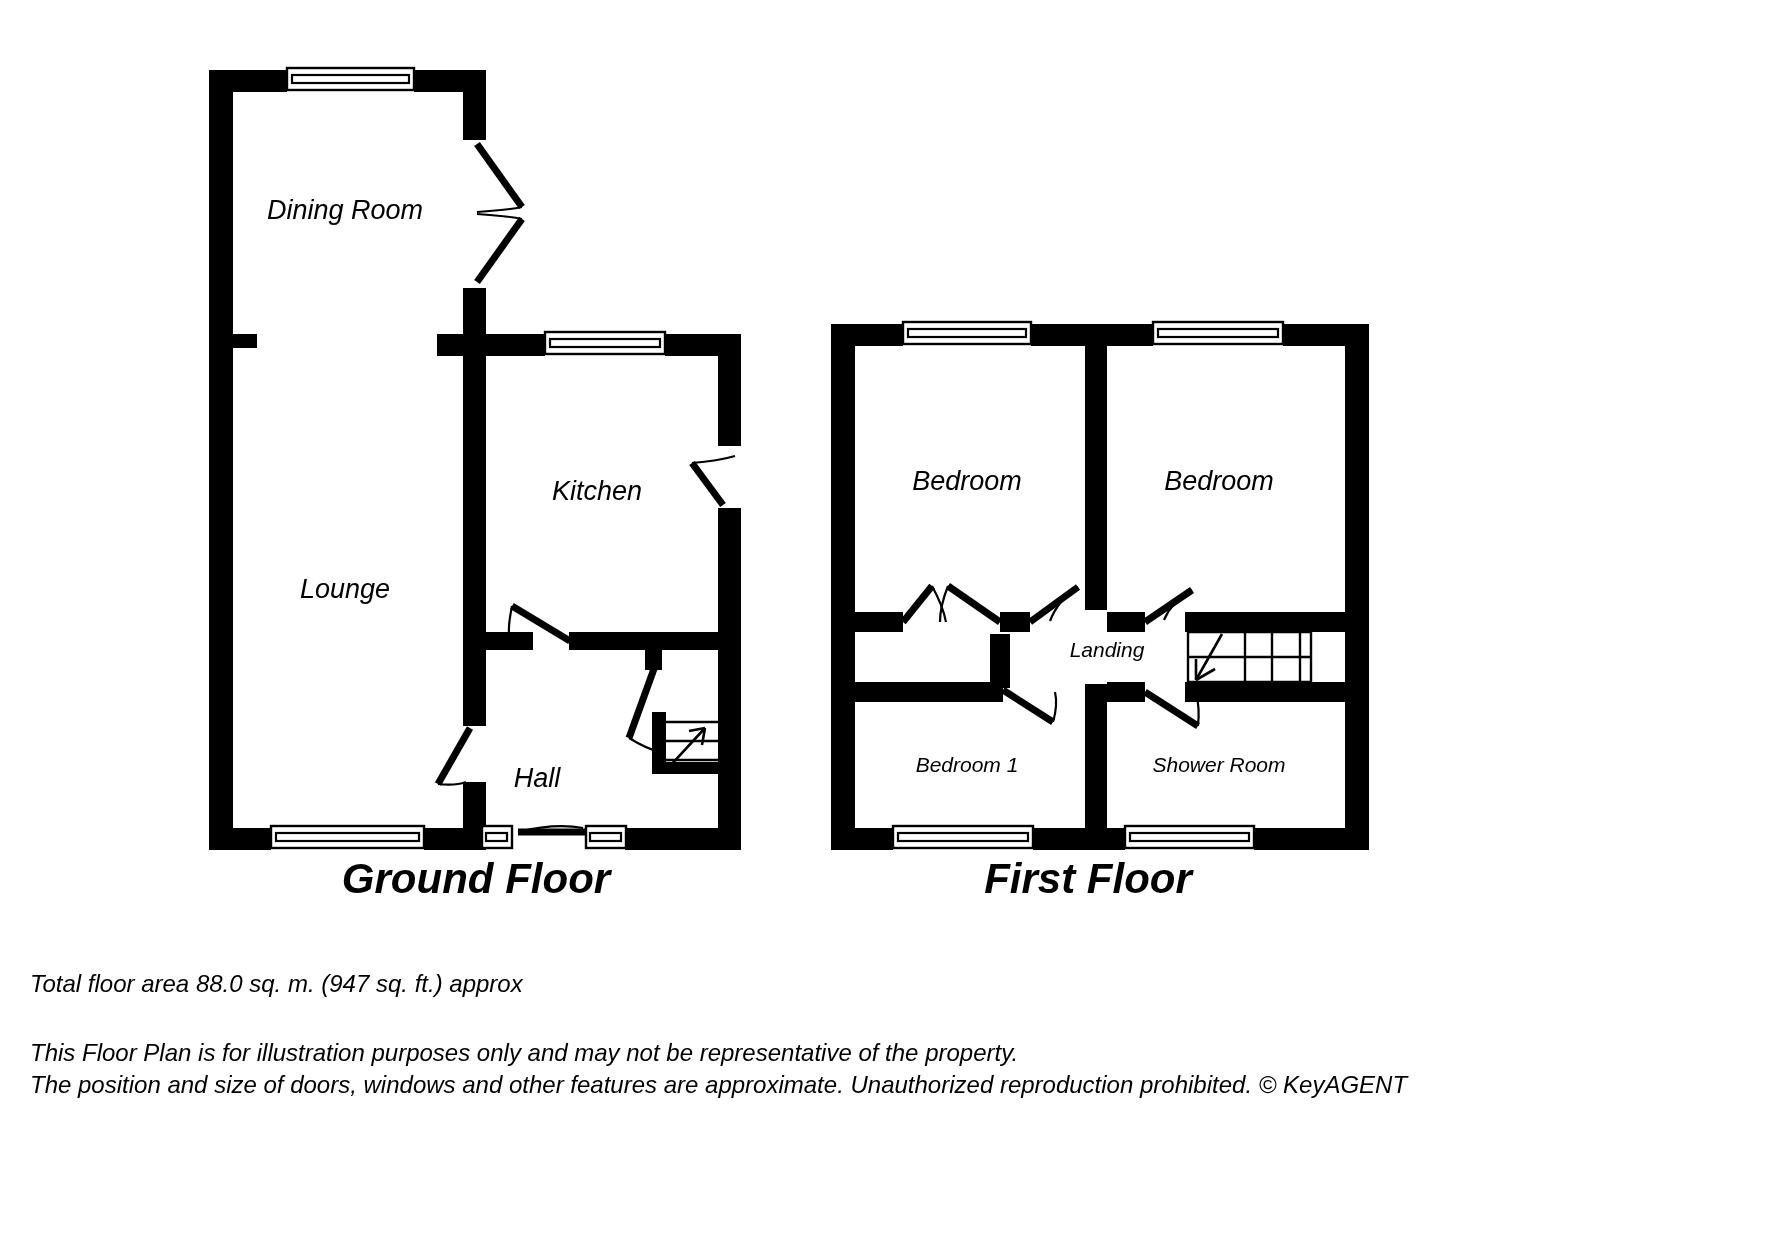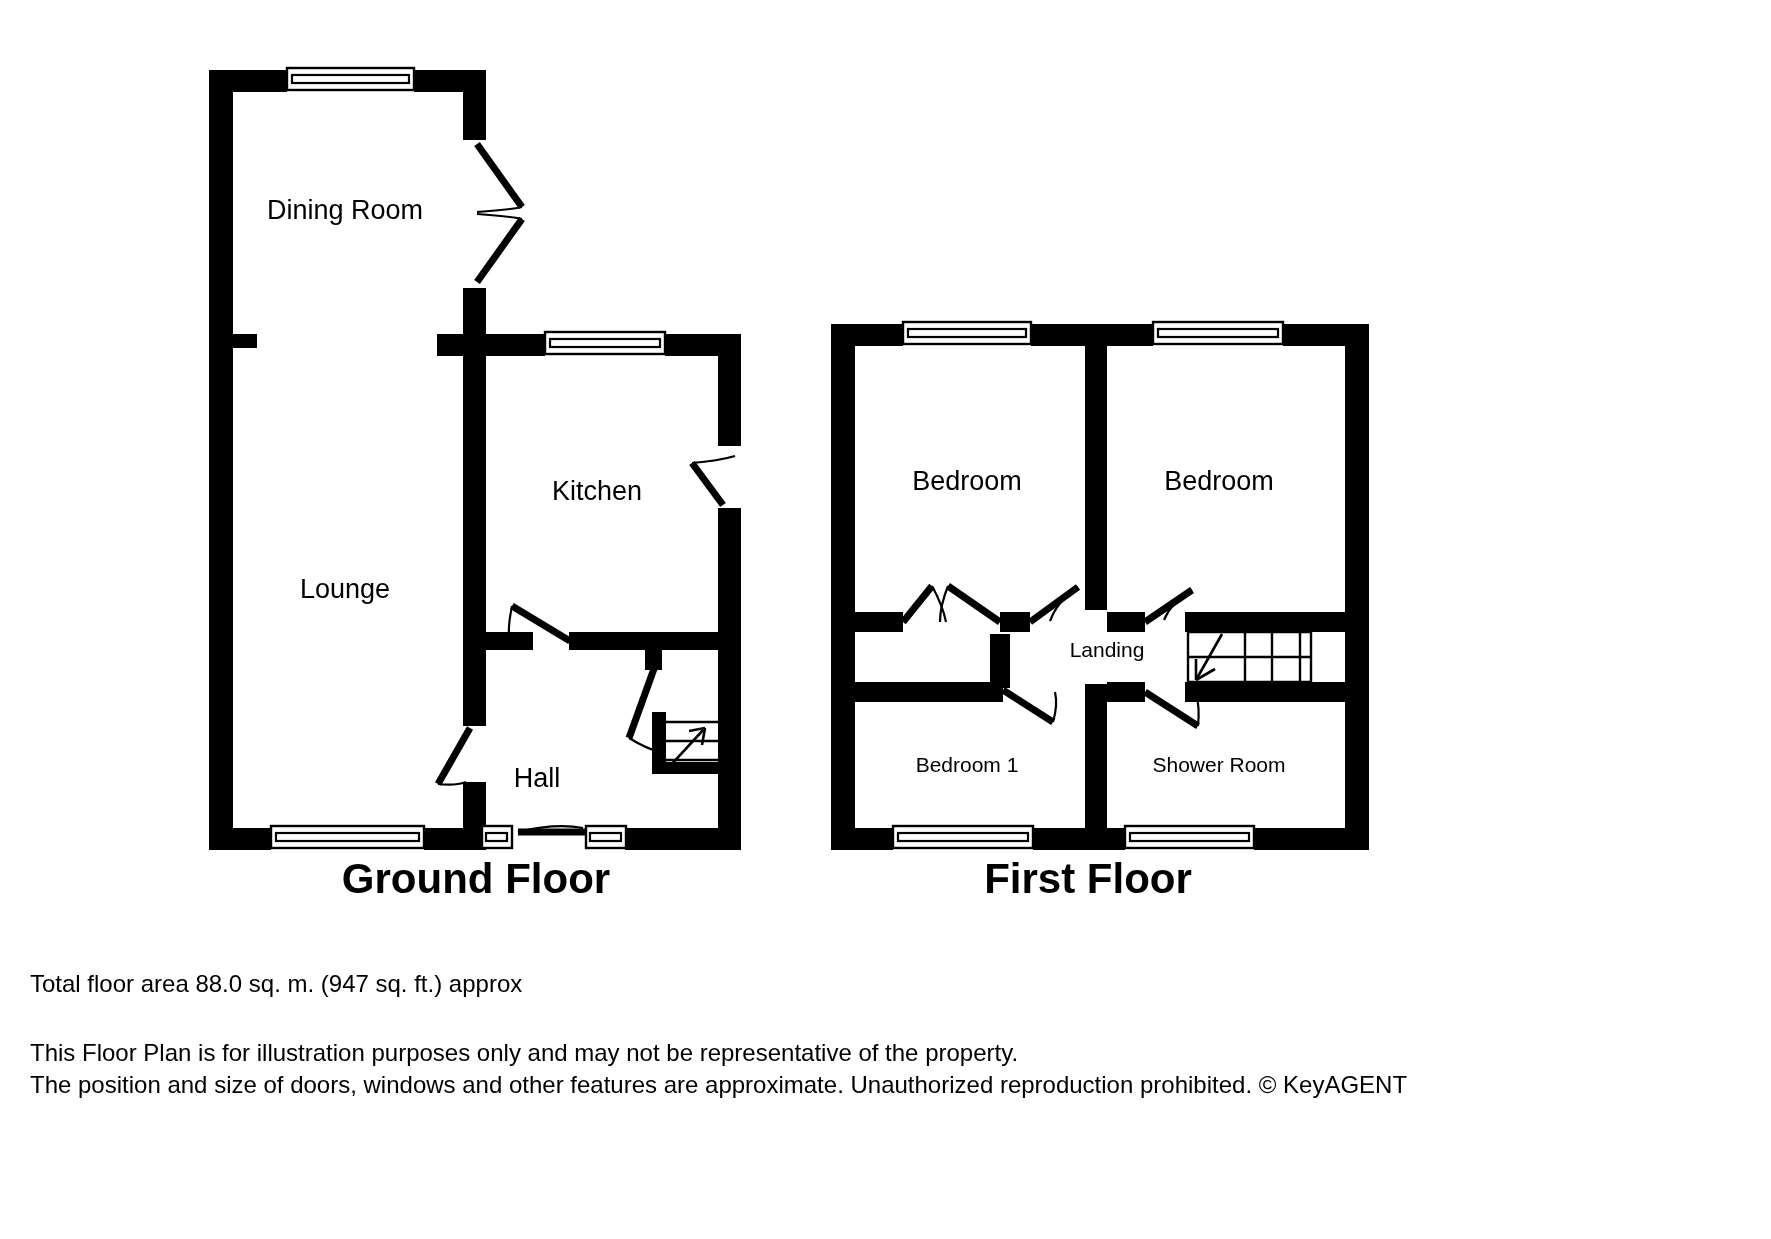--- a/index.html
+++ b/index.html
@@ -13,20 +13,21 @@
     position: relative;
     font-family: "Liberation Sans", sans-serif;
     color: #000000;
     overflow: hidden;
   }
   #plan-root {
     position: absolute;
     left: 0; top: 0;
     width: 1771px;
     height: 1216px;
+    font-style: italic;
   }
   svg.plan {
     display: block;
     width: 1771px;
     height: 1239px;
   }
   .wall { fill: #000000; }
   .room-label {
     font-family: "Liberation Sans", sans-serif;
     font-size: 27px;

